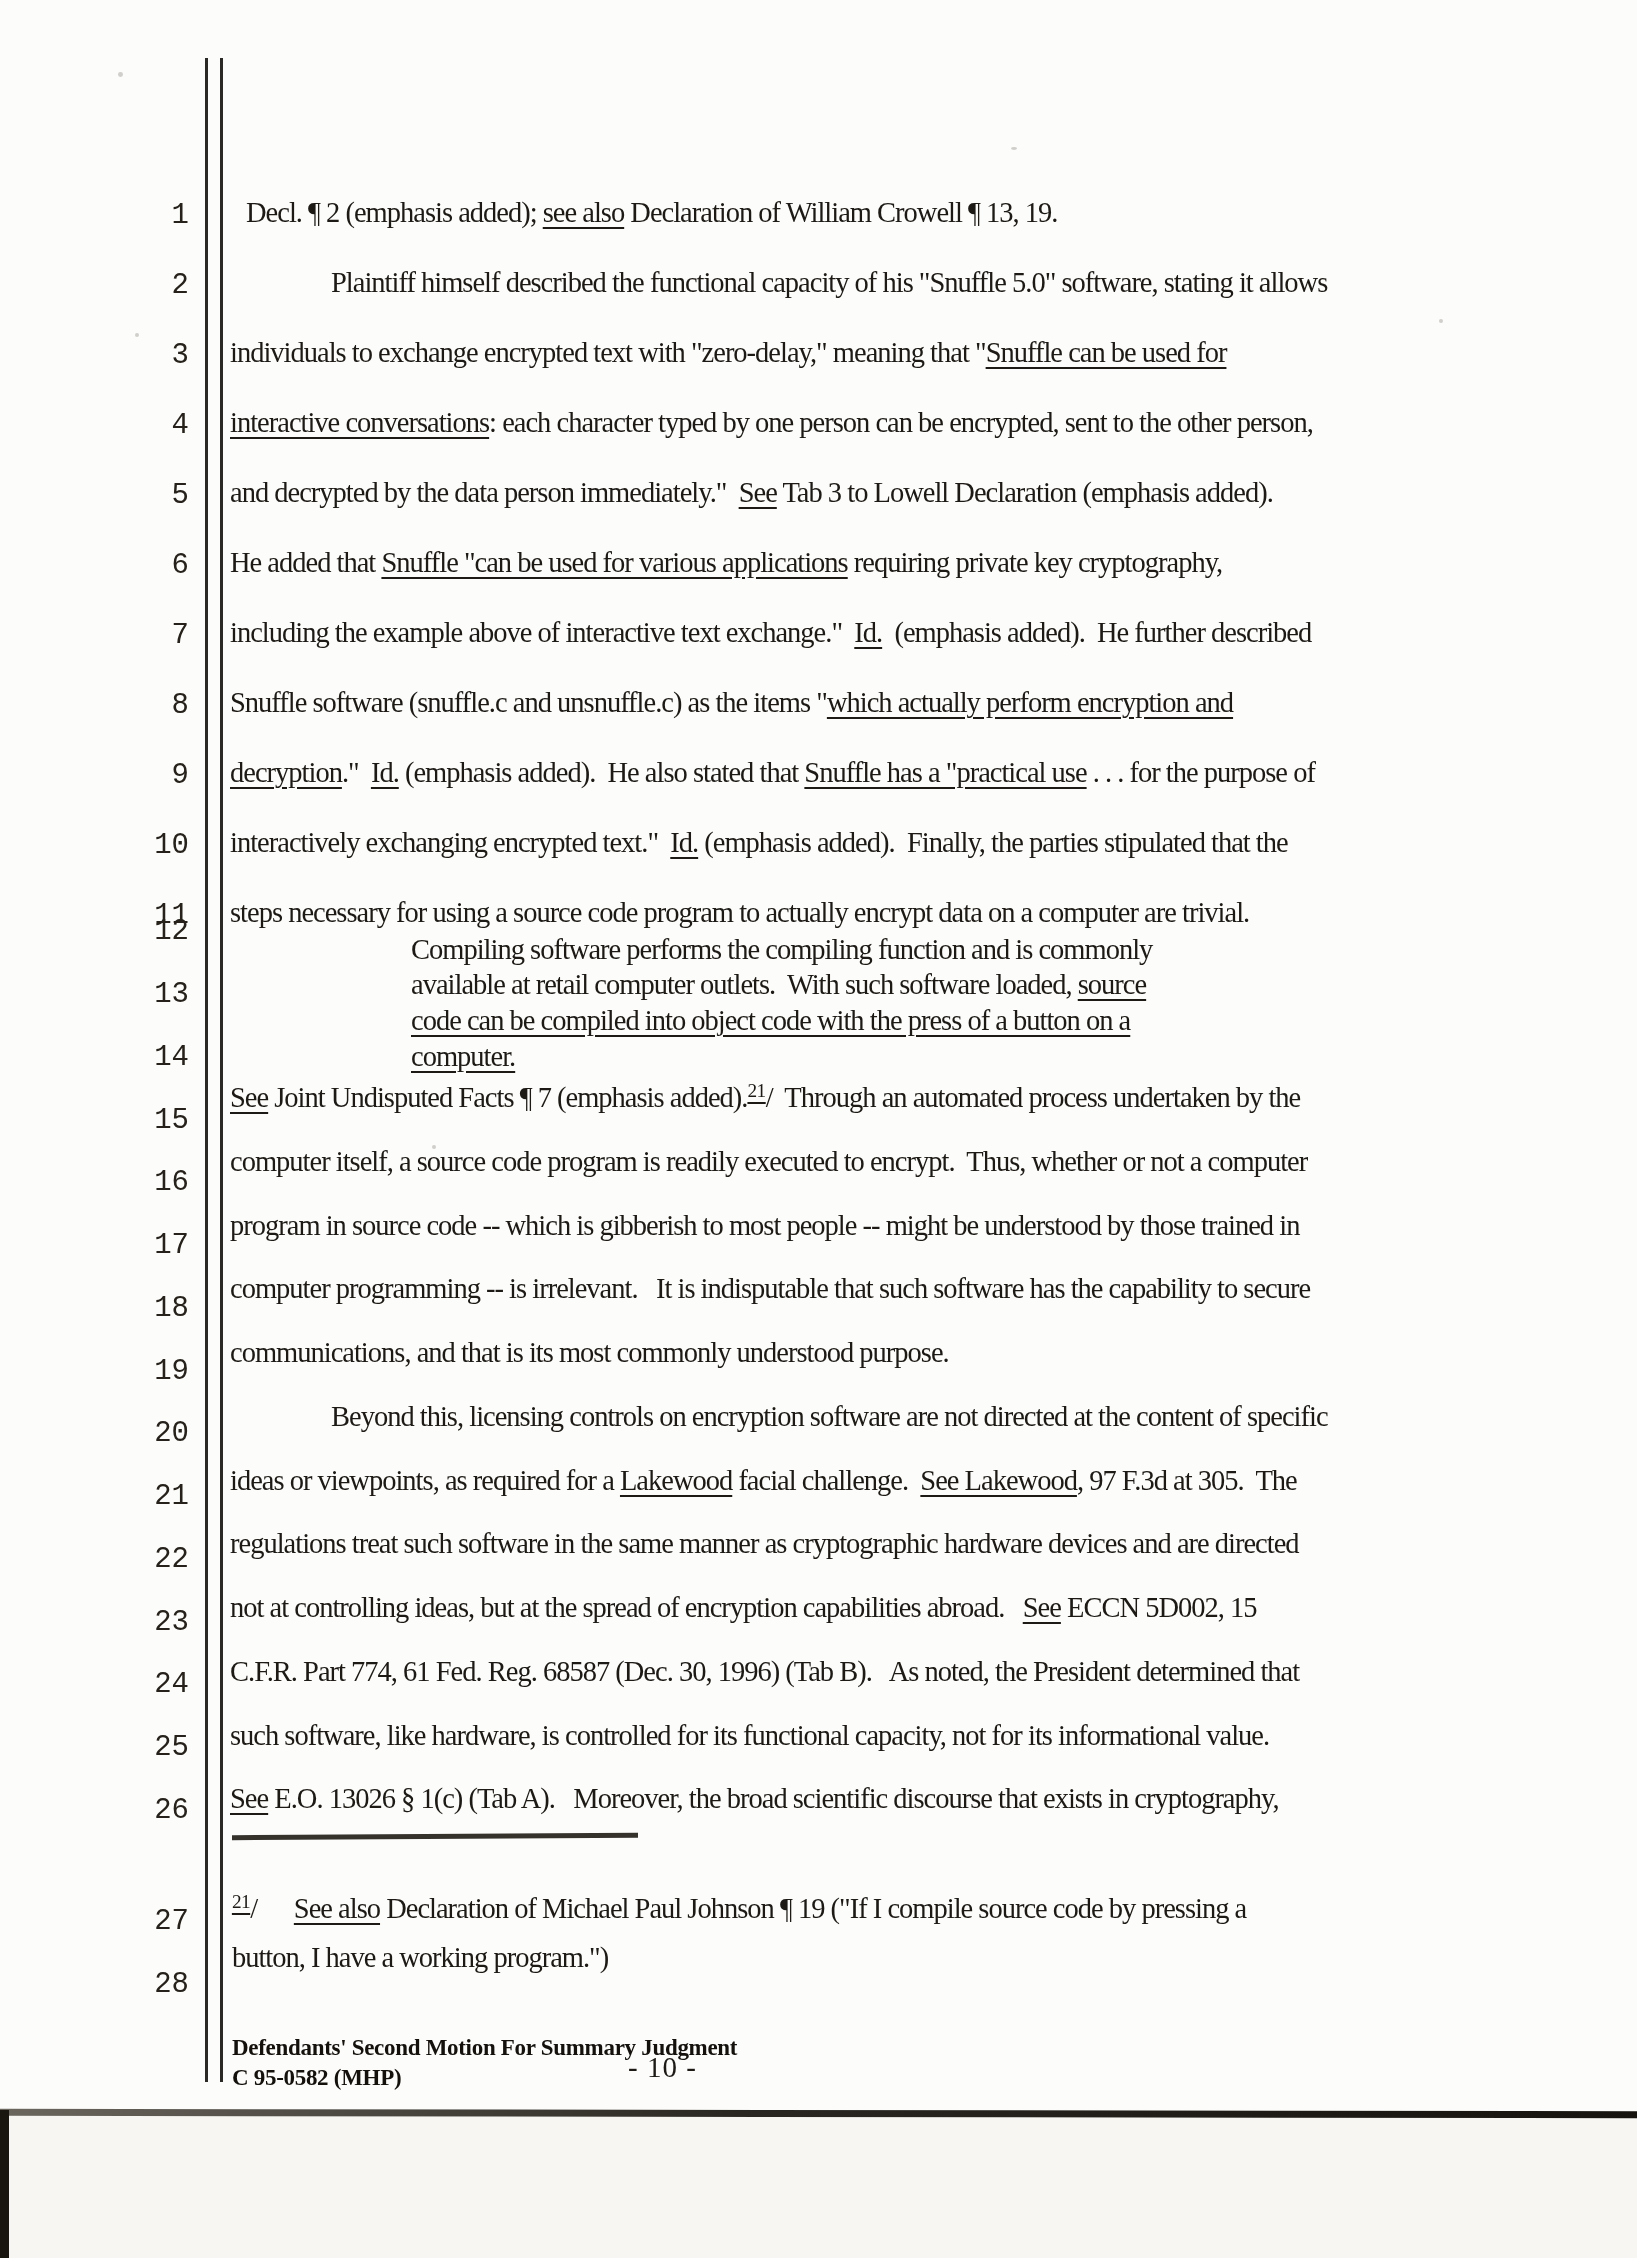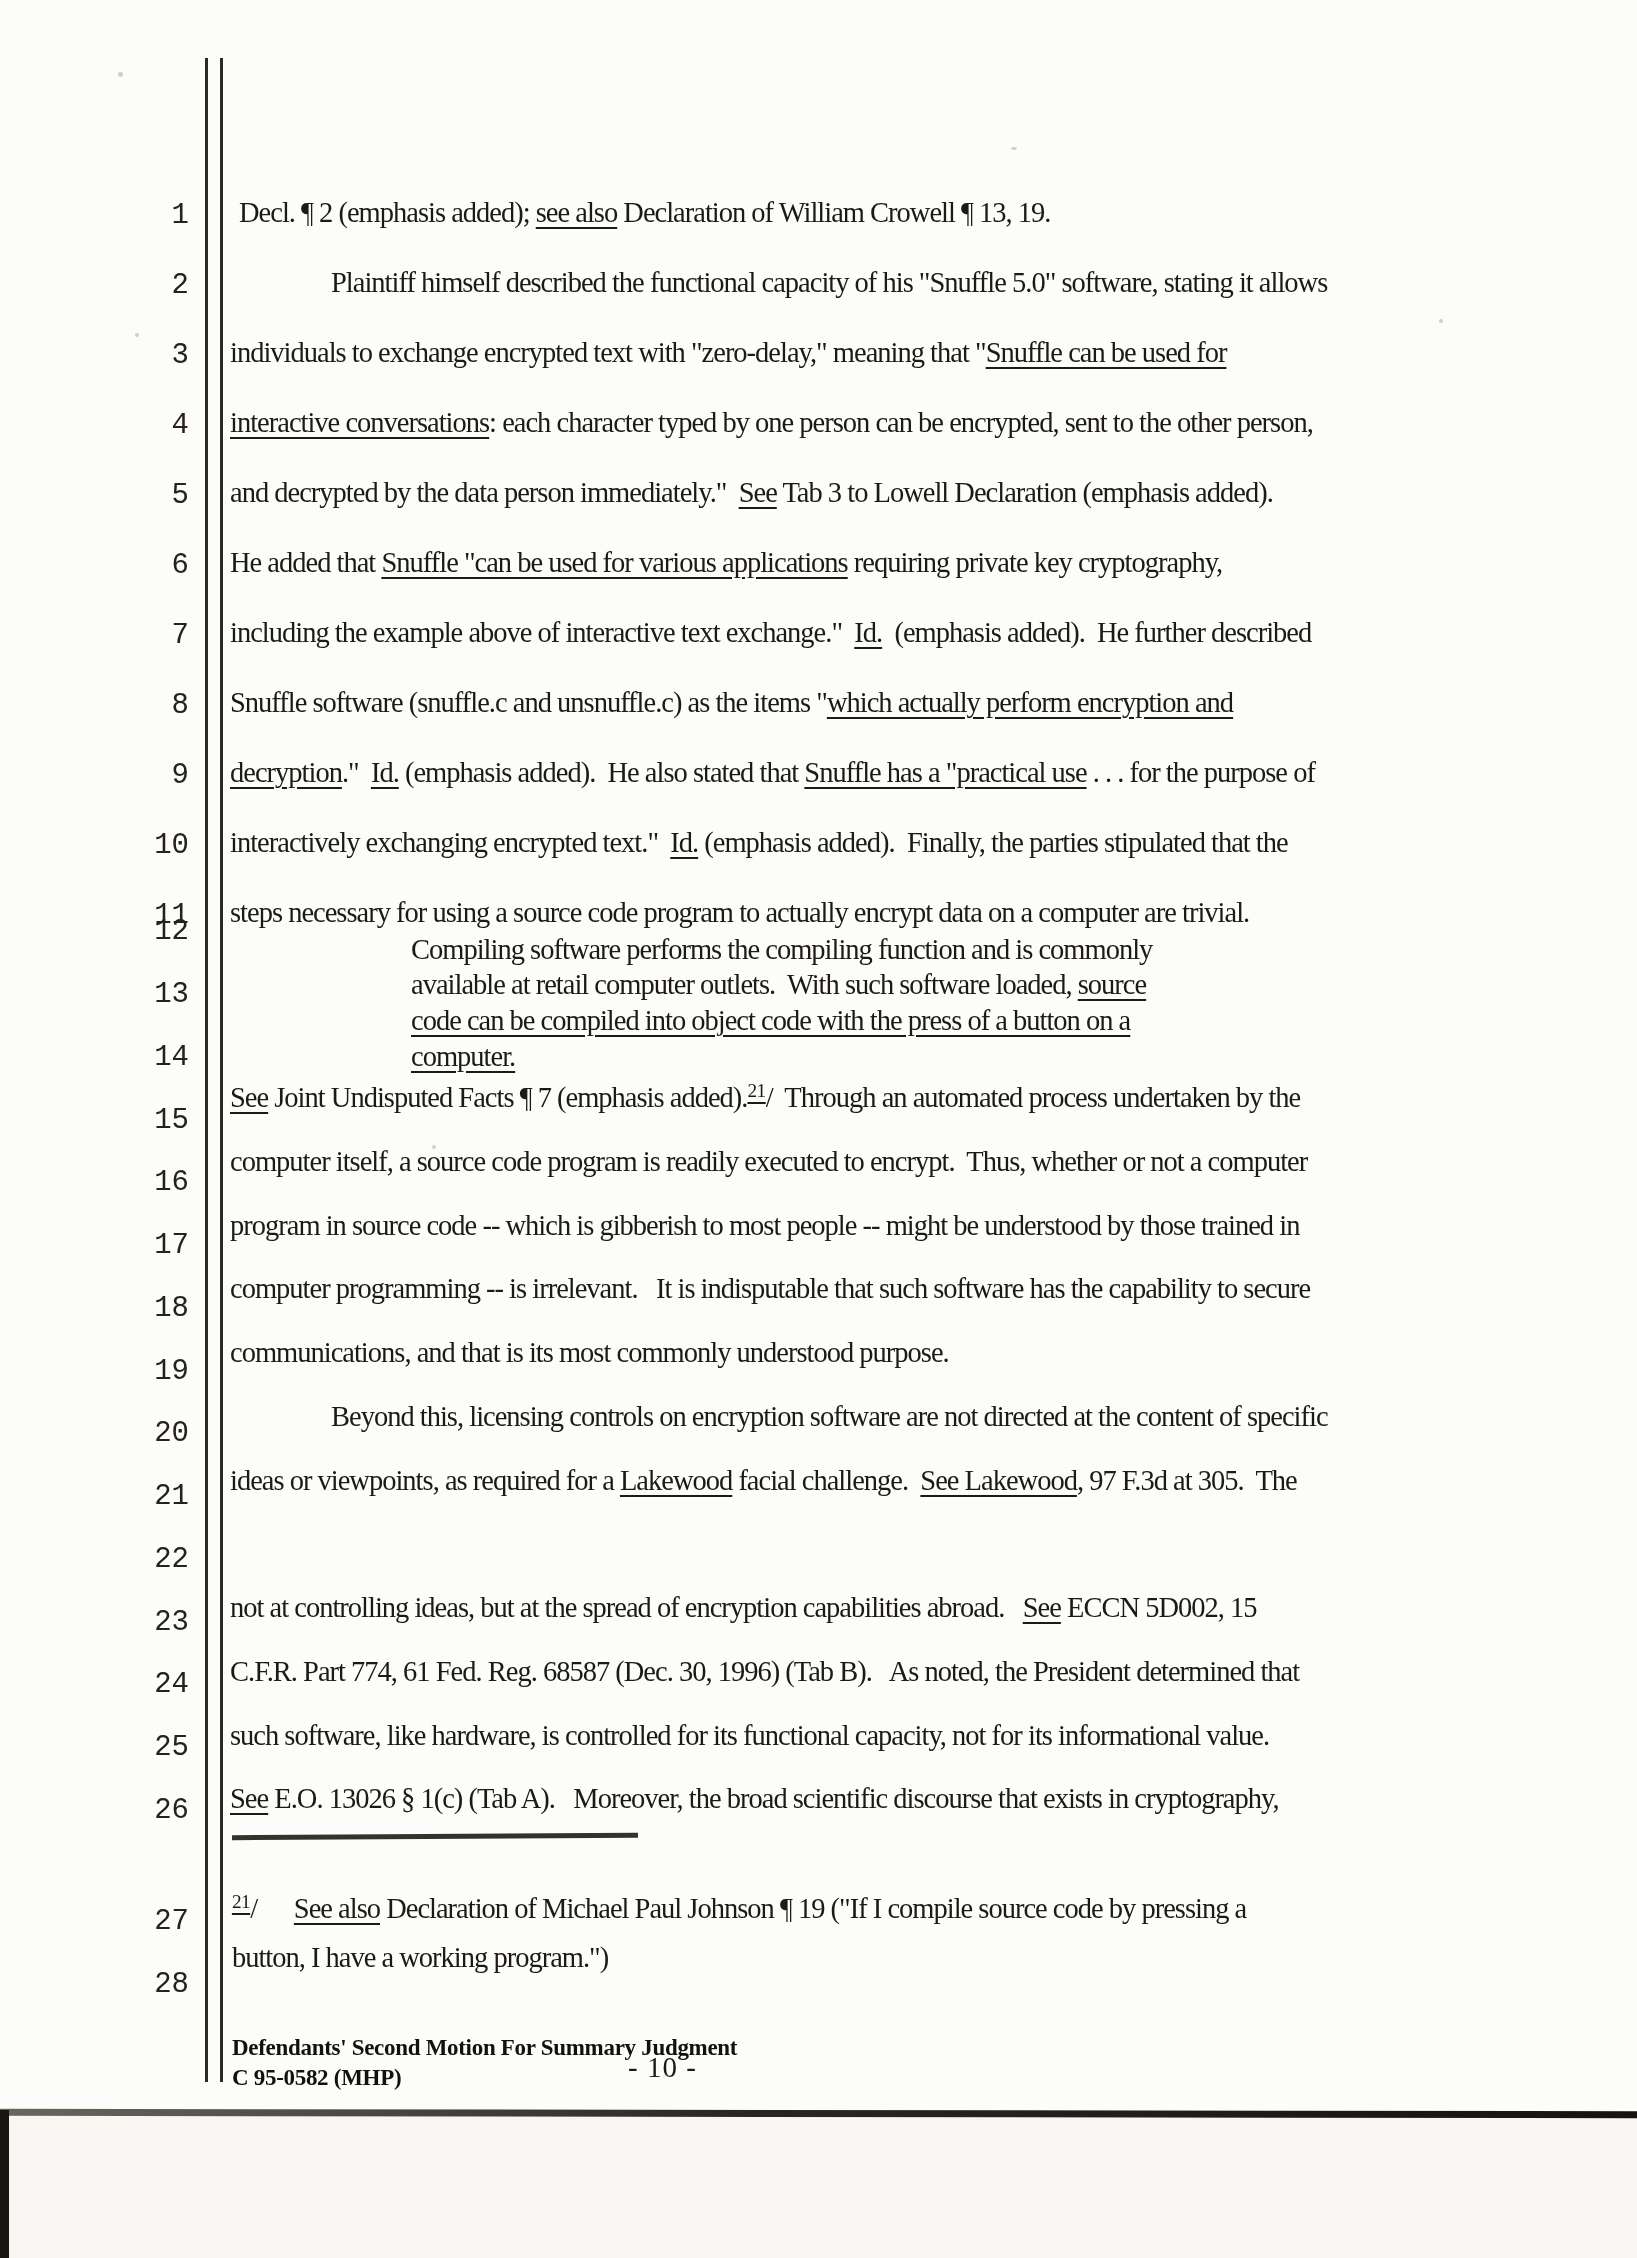--- a/index.html
+++ b/index.html
@@ -75,21 +75,21 @@
       <div class="num" style="top: 1544px; text-align: right;">22</div>
       <div class="num" style="top: 1607px;">23</div>
       <div class="num" style="top: 1669px;">24</div>
       <div class="num" style="top: 1732px;">25</div>
       <div class="num" style="top: 1795px;">26</div>
       <div class="num" style="top: 1906px;">27</div>
       <div class="num" style="top: 1969px;">28</div>
     </div>
 
   <div id="bodycol">
-      <div class="tl" style="left: 9px; top: 198px;"><span>Decl. ¶ 2 (emphasis added); </span><span class="u">see also</span><span> Declaration of William Crowell ¶ 13, 19.</span></div>
+      <div class="tl" style="left: 16px; top: 198px;"><span>Decl. ¶ 2 (emphasis added); </span><span class="u">see also</span><span> Declaration of William Crowell ¶ 13, 19.</span></div>
       <div class="tl" style="left: 101px; top: 268px;"><span>Plaintiff himself described the functional capacity of his "Snuffle 5.0" software, stating it allows</span></div>
       <div class="tl" style="left: 0px; top: 338px;"><span>individuals to exchange encrypted text with "zero-delay," meaning that "</span><span class="u">Snuffle can be used for</span></div>
       <div class="tl" style="left: 0px; top: 408px;"><span class="u">interactive conversations</span><span>: each character typed by one person can be encrypted, sent to the other person,</span></div>
       <div class="tl" style="left: 0px; top: 478px;"><span>and decrypted by the data person immediately."  </span><span class="u">See</span><span> Tab 3 to Lowell Declaration (emphasis added).</span></div>
       <div class="tl" style="left: 0px; top: 548px;"><span>He added that </span><span class="u">Snuffle "can be used for various applications</span><span> requiring private key cryptography,</span></div>
       <div class="tl" style="left: 0px; top: 618px;"><span>including the example above of interactive text exchange."  </span><span class="u">Id.</span><span>  (emphasis added).  He further described</span></div>
       <div class="tl" style="left: 0px; top: 688px;"><span>Snuffle software (snuffle.c and unsnuffle.c) as the items "</span><span class="u">which actually perform encryption and</span></div>
       <div class="tl" style="left: 0px; top: 758px;"><span class="u">decryption</span><span>."  </span><span class="u">Id.</span><span> (emphasis added).  He also stated that </span><span class="u">Snuffle has a "practical use</span><span> . . . for the purpose of</span></div>
       <div class="tl" style="left: 0px; top: 828px;"><span>interactively exchanging encrypted text."  </span><span class="u">Id.</span><span> (emphasis added).  Finally, the parties stipulated that the</span></div>
       <div class="tl" style="left: 0px; top: 898px;"><span>steps necessary for using a source code program to actually encrypt data on a computer are trivial.</span></div>
@@ -97,20 +97,21 @@
       <div class="tl" style="left: 181px; top: 970px;"><span>available at retail computer outlets.  With such software loaded, </span><span class="u">source</span></div>
       <div class="tl" style="left: 181px; top: 1006px;"><span class="u">code can be compiled into object code with the press of a button on a</span></div>
       <div class="tl" style="left: 181px; top: 1042px;"><span class="u">computer.</span></div>
       <div class="tl" style="left: 0px; top: 1083px;"><span class="u">See</span><span> Joint Undisputed Facts ¶ 7 (emphasis added).</span><span class="u sup">21</span><span>/  Through an automated process undertaken by the</span></div>
       <div class="tl" style="left: 0px; top: 1147px;"><span>computer itself, a source code program is readily executed to encrypt.  Thus, whether or not a computer</span></div>
       <div class="tl" style="left: 0px; top: 1211px;"><span>program in source code -- which is gibberish to most people -- might be understood by those trained in</span></div>
       <div class="tl" style="left: 0px; top: 1274px;"><span>computer programming -- is irrelevant.   It is indisputable that such software has the capability to secure</span></div>
       <div class="tl" style="left: 0px; top: 1338px;"><span>communications, and that is its most commonly understood purpose.</span></div>
       <div class="tl" style="left: 101px; top: 1402px;"><span>Beyond this, licensing controls on encryption software are not directed at the content of specific</span></div>
       <div class="tl" style="left: 0px; top: 1466px;"><span>ideas or viewpoints, as required for a </span><span class="u">Lakewood</span><span> facial challenge.  </span><span class="u">See Lakewood</span><span>, 97 F.3d at 305.  The</span></div>
+      <div class="tl" style="left: 0px; top: 1529px;"><span>regulations treat such software in the same manner as cryptographic hardware devices and are directed</span></div>
       <div class="tl" style="left: 0px; top: 1593px;"><span>not at controlling ideas, but at the spread of encryption capabilities abroad.   </span><span class="u">See</span><span> ECCN 5D002, 15</span></div>
       <div class="tl" style="left: 0px; top: 1657px;"><span>C.F.R. Part 774, 61 Fed. Reg. 68587 (Dec. 30, 1996) (Tab B).   As noted, the President determined that</span></div>
       <div class="tl" style="left: 0px; top: 1721px;"><span>such software, like hardware, is controlled for its functional capacity, not for its informational value.</span></div>
       <div class="tl" style="left: 0px; top: 1784px;"><span class="u">See</span><span> E.O. 13026 § 1(c) (Tab A).   Moreover, the broad scientific discourse that exists in cryptography,</span></div>
     </div>
 
   <div class="fnsep"></div>
 
   <div id="fncol">
       <div class="tl" style="left: 1.9px; top: 1894px;"><span class="u sup">21</span><span>/      </span><span class="u">See also</span><span> Declaration of Michael Paul Johnson ¶ 19 ("If I compile source code by pressing a</span></div>

